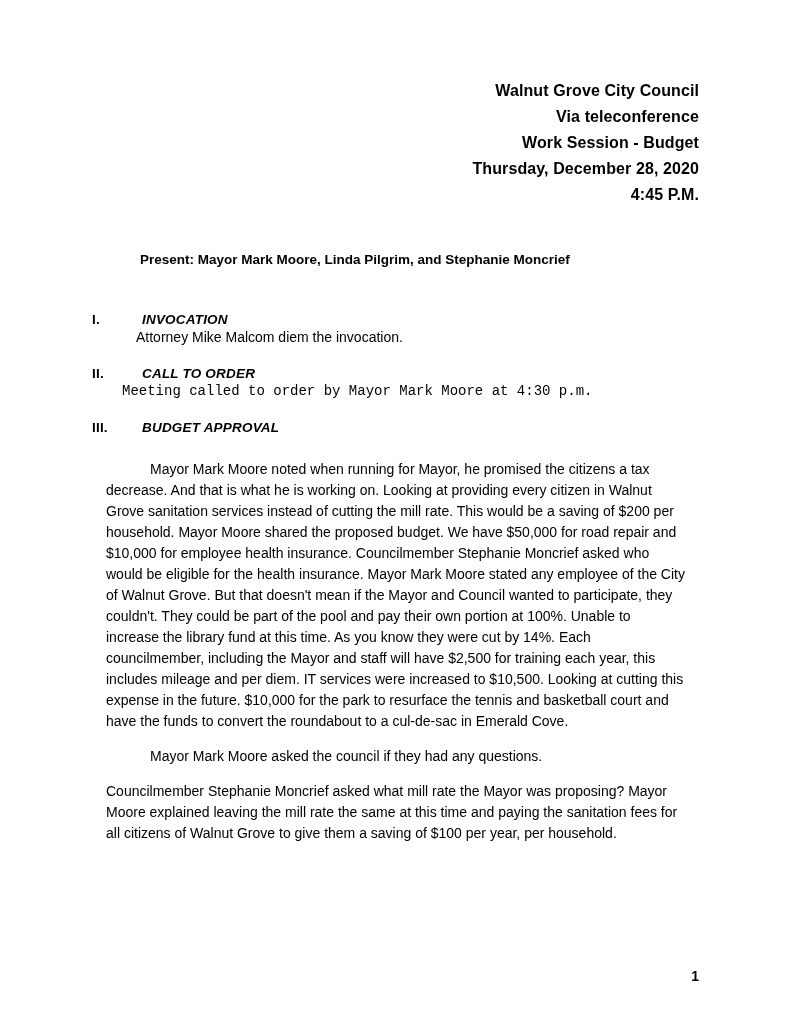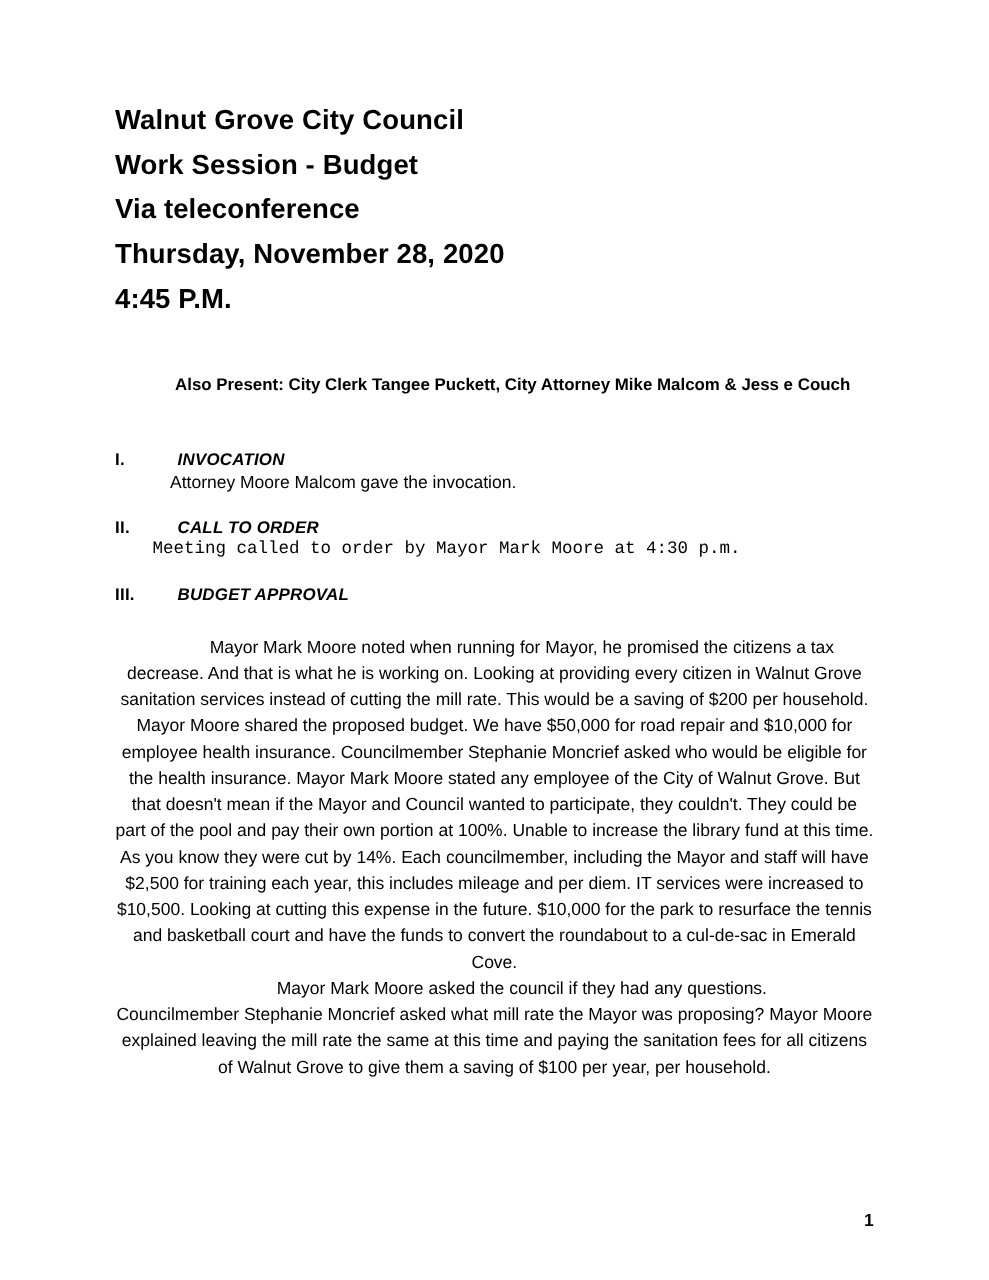--- a/index.html
+++ b/index.html
@@ -16,23 +16,23 @@
     overflow: hidden;
   }
   .page {
     position: relative;
     width: 791px;
     height: 1024px;
     box-sizing: border-box;
     padding: 78px 92px 40px 92px;
   }
   .title-block {
-    text-align: left;
+    text-align: right;
     font-weight: bold;
-    font-size: 22px;
+    font-size: 16px;
     line-height: 1.62;
     letter-spacing: 0.1px;
   }
   .title-block div {
     white-space: pre;
   }
   .attendance {
     margin-top: 42px;
     padding-left: 48px;
     font-weight: bold;
@@ -76,56 +76,56 @@
   .indent-2 {
     text-indent: 44px;
   }
   .body-para {
     margin: 0;
   }
   .budget-body {
     margin-top: 24px;
   }
   .budget-body p {
-    margin: 0;
-    text-align: center;
+    margin: 14px;
+    text-align: left;
   }
   .page-number {
     position: absolute;
     right: 92px;
     bottom: 40px;
     font-size: 14px;
     font-weight: bold;
   }
 </style>
 </head>
 <body>
 
 <div class="page">
 
   <div class="title-block">
     <div>Walnut Grove City Council</div>
+    <div>Via teleconference</div>
     <div>Work Session - Budget</div>
-    <div>Via teleconference</div>
-    <div>Thursday, November 28, 2020</div>
+    <div>Thursday, December 28, 2020</div>
     <div>4:45 P.M.</div>
   </div>
 
   <div class="attendance">
-    <div class="line2">Also Present: City Clerk Tangee Puckett, City Attorney Mike Malcom &amp; Jess e Couch</div>
+    <div class="line1">Present: Mayor Mark Moore, Linda Pilgrim, and Stephanie Moncrief</div>
   </div>
 
   <div class="sections">
 
     <div class="section">
       <div class="section-head">
         <span class="sec-num">I.</span>
         <span class="sec-title">INVOCATION</span>
       </div>
-      <p class="section-body indent-2 body-para">Attorney Moore Malcom gave the invocation.</p>
+      <p class="section-body indent-2 body-para">Attorney Mike Malcom diem the invocation.</p>
     </div>
 
     <div class="section">
       <div class="section-head">
         <span class="sec-num">II.</span>
         <span class="sec-title">CALL TO ORDER</span>
       </div>
       <p class="section-body indent-1 body-para">Meeting called to order by Mayor Mark Moore at 4:30 p.m.</p>
     </div>
 

